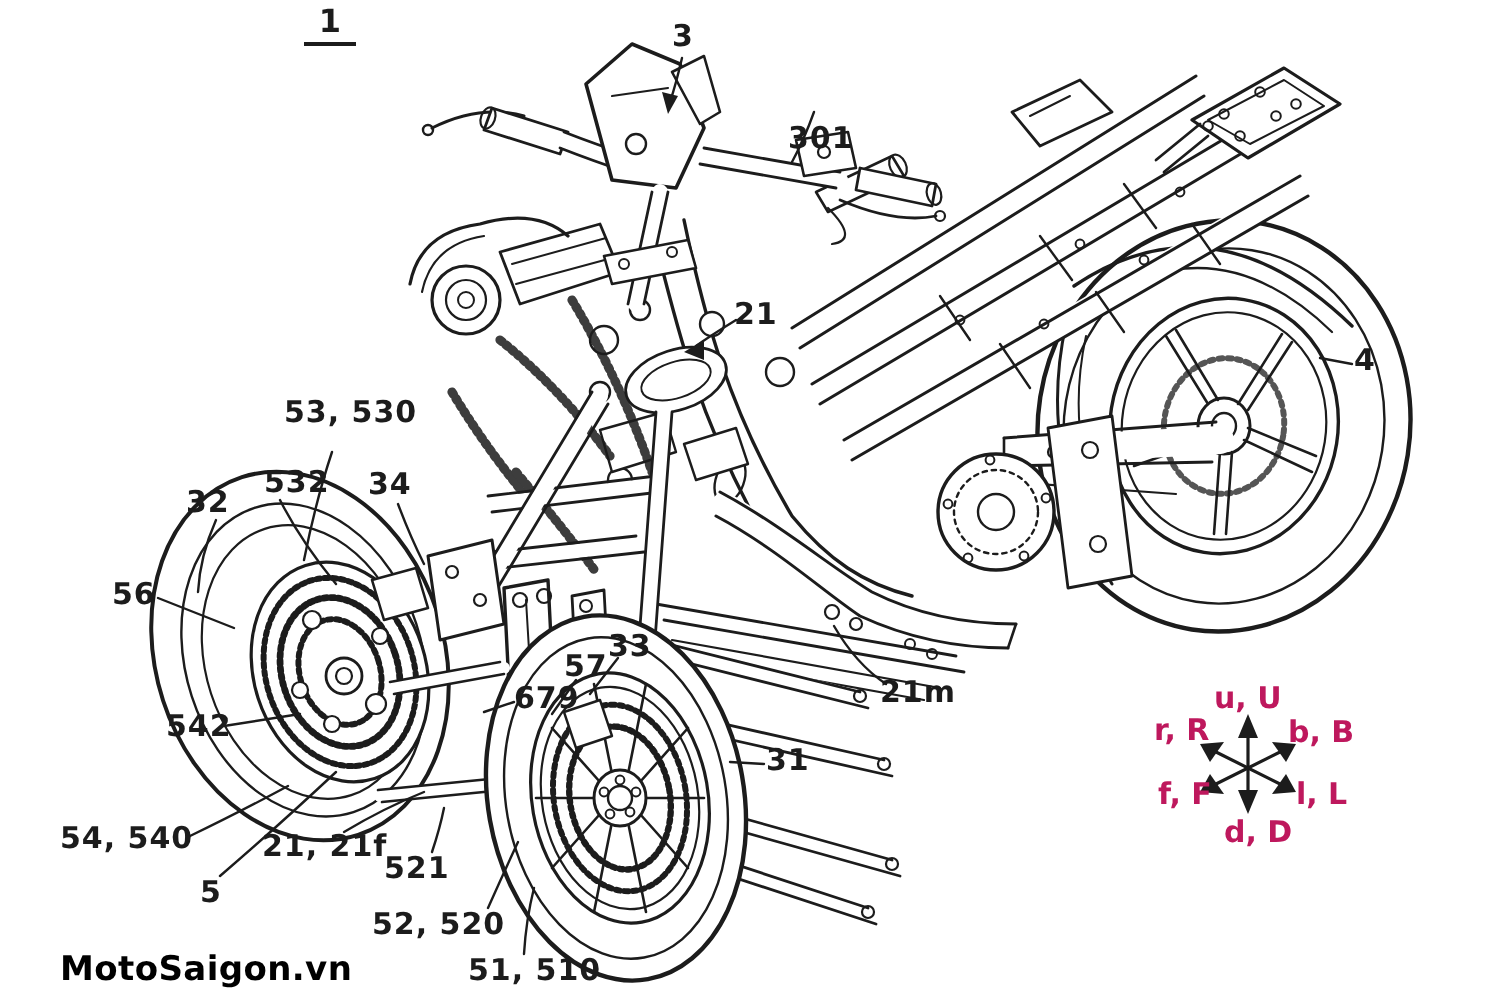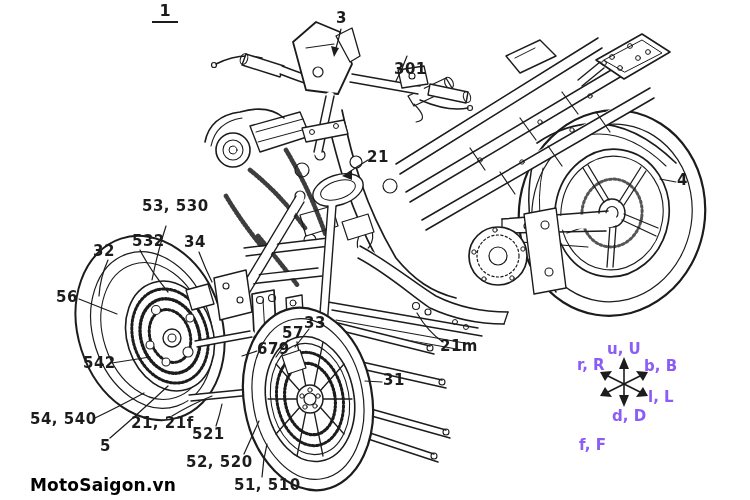--- a/index.html
+++ b/index.html
@@ -1,21 +1,21 @@
 <!DOCTYPE html>
 <html><head>
 <meta charset="utf-8">
 <style>
   html,body{margin:0;padding:0;background:#fff;}
   #stage{position:relative;width:750px;height:500px;background:#ffffff;overflow:hidden;
          font-family:"DejaVu Sans",sans-serif;}
   #art{position:absolute;left:0;top:0;}
   .plabel{position:absolute;font:700 15px/1.1 "DejaVu Sans",sans-serif;color:#1c1c1c;
           letter-spacing:.5px;white-space:nowrap;}
-  .clabel{position:absolute;font:700 15px/1.1 "DejaVu Sans",sans-serif;color:#8b5cf6;
+  .clabel{position:absolute;font:700 15px/1.1 "DejaVu Sans",sans-serif;color:#be185d;
           white-space:nowrap;}
   .fignum{position:absolute;left:152px;top:1px;width:26px;text-align:center;
           font:700 16px/1.2 "DejaVu Sans",sans-serif;color:#1c1c1c;
           border-bottom:2px solid #1c1c1c;padding-bottom:1px;}
   .watermark{position:absolute;left:30px;top:476px;font:700 17px/1.1 "DejaVu Sans",sans-serif;
              color:#000;letter-spacing:.2px;text-align:center;}
 </style>
 </head>
 <body>
 
@@ -385,19 +385,19 @@
       <span class="plabel" style="left: 304px; top: 315px;">33</span>
       <span class="plabel" style="left: 257px; top: 341px;">679</span>
       <span class="plabel" style="left: 383px; top: 372px;">31</span>
       <span class="plabel" style="left: 440px; top: 338px;">21m</span>
     </div>
 
   <div id="compass-layer">
       <span class="clabel" style="left: 607px; top: 341px;">u, U</span>
       <span class="clabel" style="left: 577px; top: 357px;">r, R</span>
       <span class="clabel" style="left: 644px; top: 358px;">b, B</span>
-      <span class="clabel" style="left: 579px; top: 389px; margin-top: 48px;">f, F</span>
+      <span class="clabel" style="left: 579px; top: 389px;">f, F</span>
       <span class="clabel" style="left: 648px; top: 389px;">l, L</span>
       <span class="clabel" style="left: 612px; top: 408px;">d, D</span>
     </div>
 
   <div class="watermark">MotoSaigon.vn</div>
 </div>
 
 </body></html>

